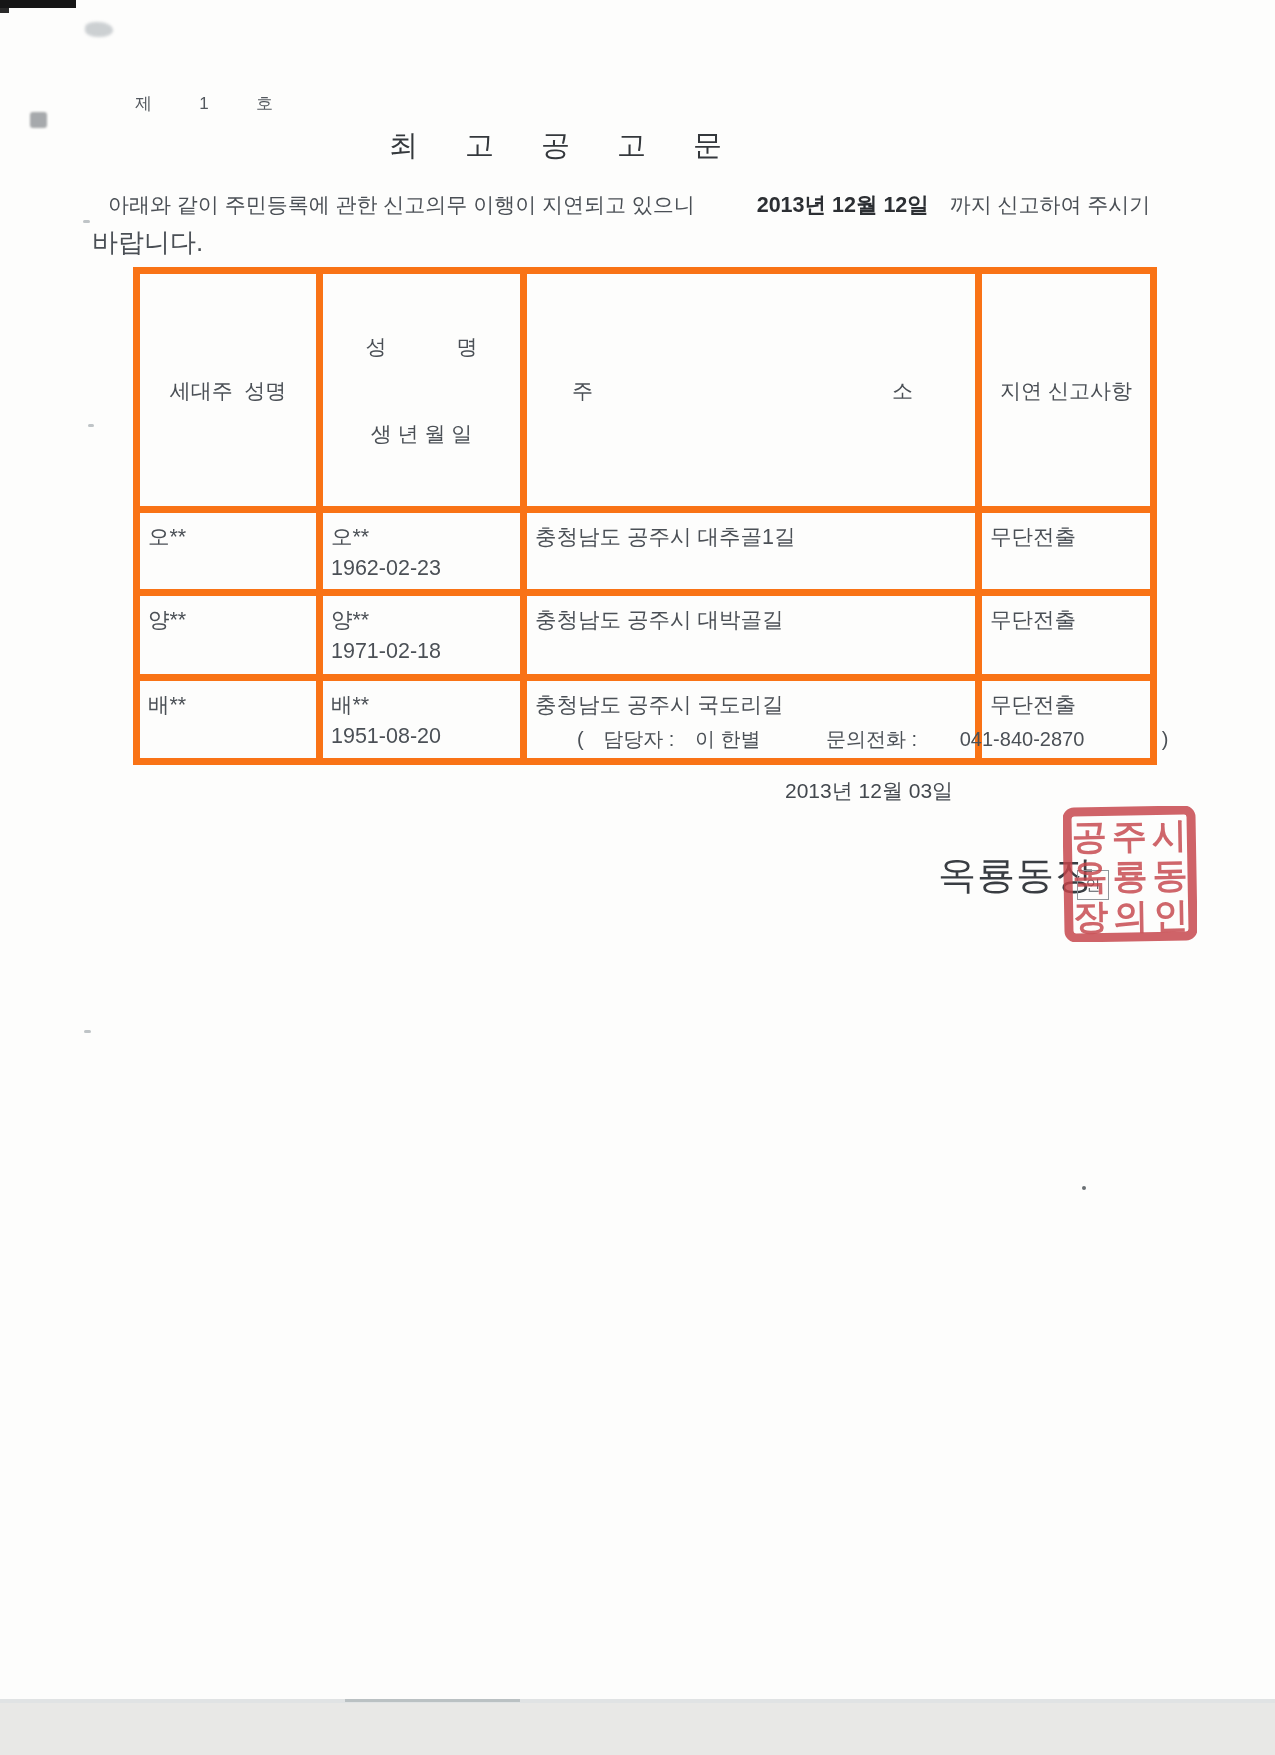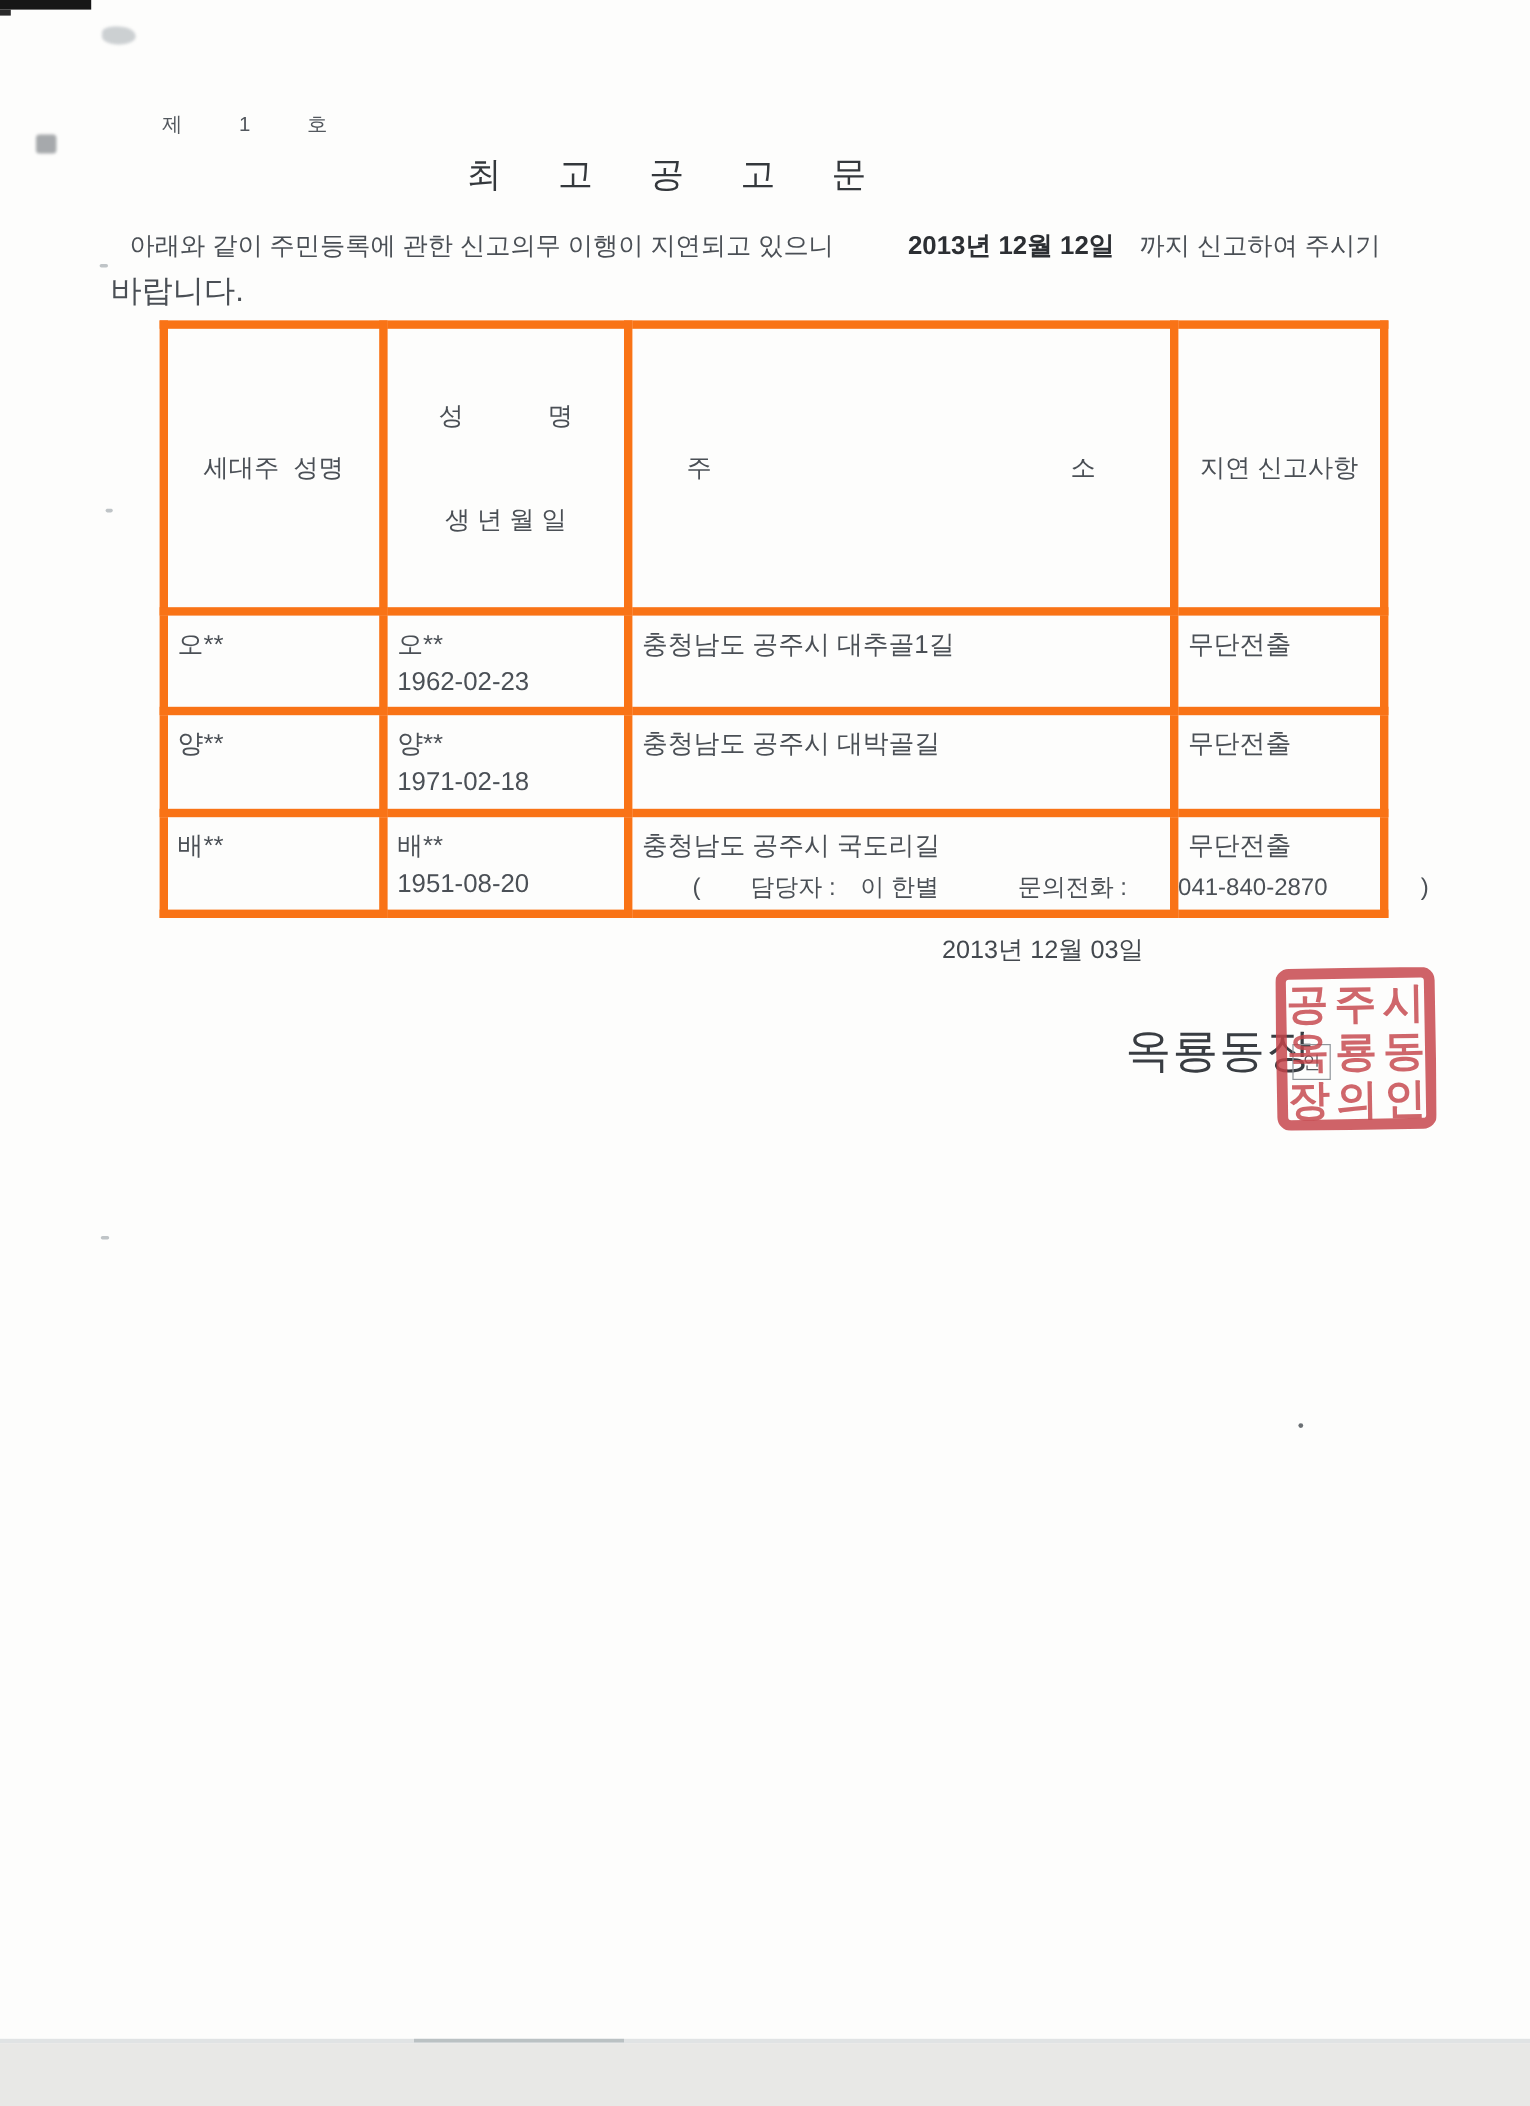--- a/index.html
+++ b/index.html
@@ -44,21 +44,21 @@
   table.notice td{vertical-align:top;font-size:21.5px;color:#4b5056;
     line-height:31px;padding:9px 6px 0 8px;}
   .addr-spread{display:flex;justify-content:space-between;padding:0 62px 0 45px;}
   td.item-cell{text-align:left;padding-left:0;padding-right:0;}
 
   
   .note{position:absolute;left:91px;top:604px;font-size:20.5px;line-height:37px;
     color:#4b5056;white-space:nowrap;}
   .note .note2{margin-left:17px;}
   .contact{position:absolute;left:577px;top:726px;font-size:20px;white-space:nowrap;color:#4b5056;}
-  .contact .m30{margin-left:36px;}
+  .contact .m30{margin-left:14px;}
   .contact .m15{margin-left:15px;}
   .contact .m60{margin-left:60px;}
   .contact .m20{margin-left:37px;}
   .contact .m72{margin-left:72px;}
   .issue-date{position:absolute;left:785px;top:777px;font-size:21px;color:#43484e;}
 
   
   .signer{position:absolute;left:938px;top:850px;font-size:38px;letter-spacing:1px;color:#393d42;}
   .seal-placeholder{position:absolute;left:1077px;top:870px;width:30px;height:28px;
     border:1px solid #8f959a;display:flex;align-items:center;justify-content:center;

